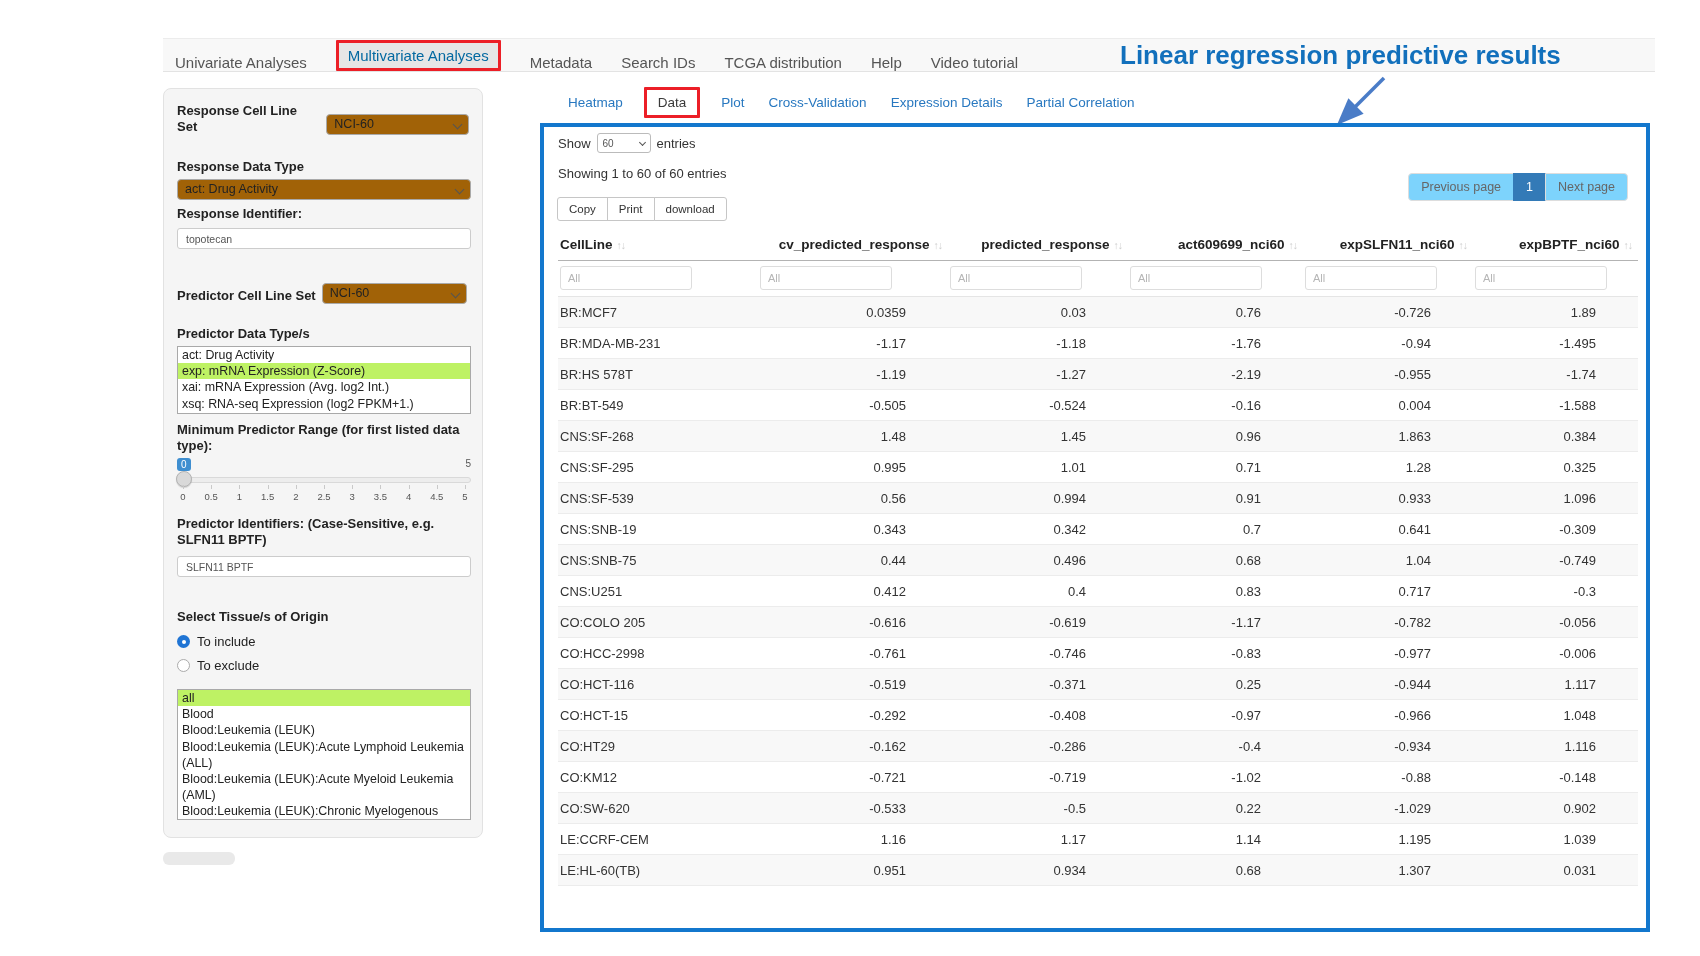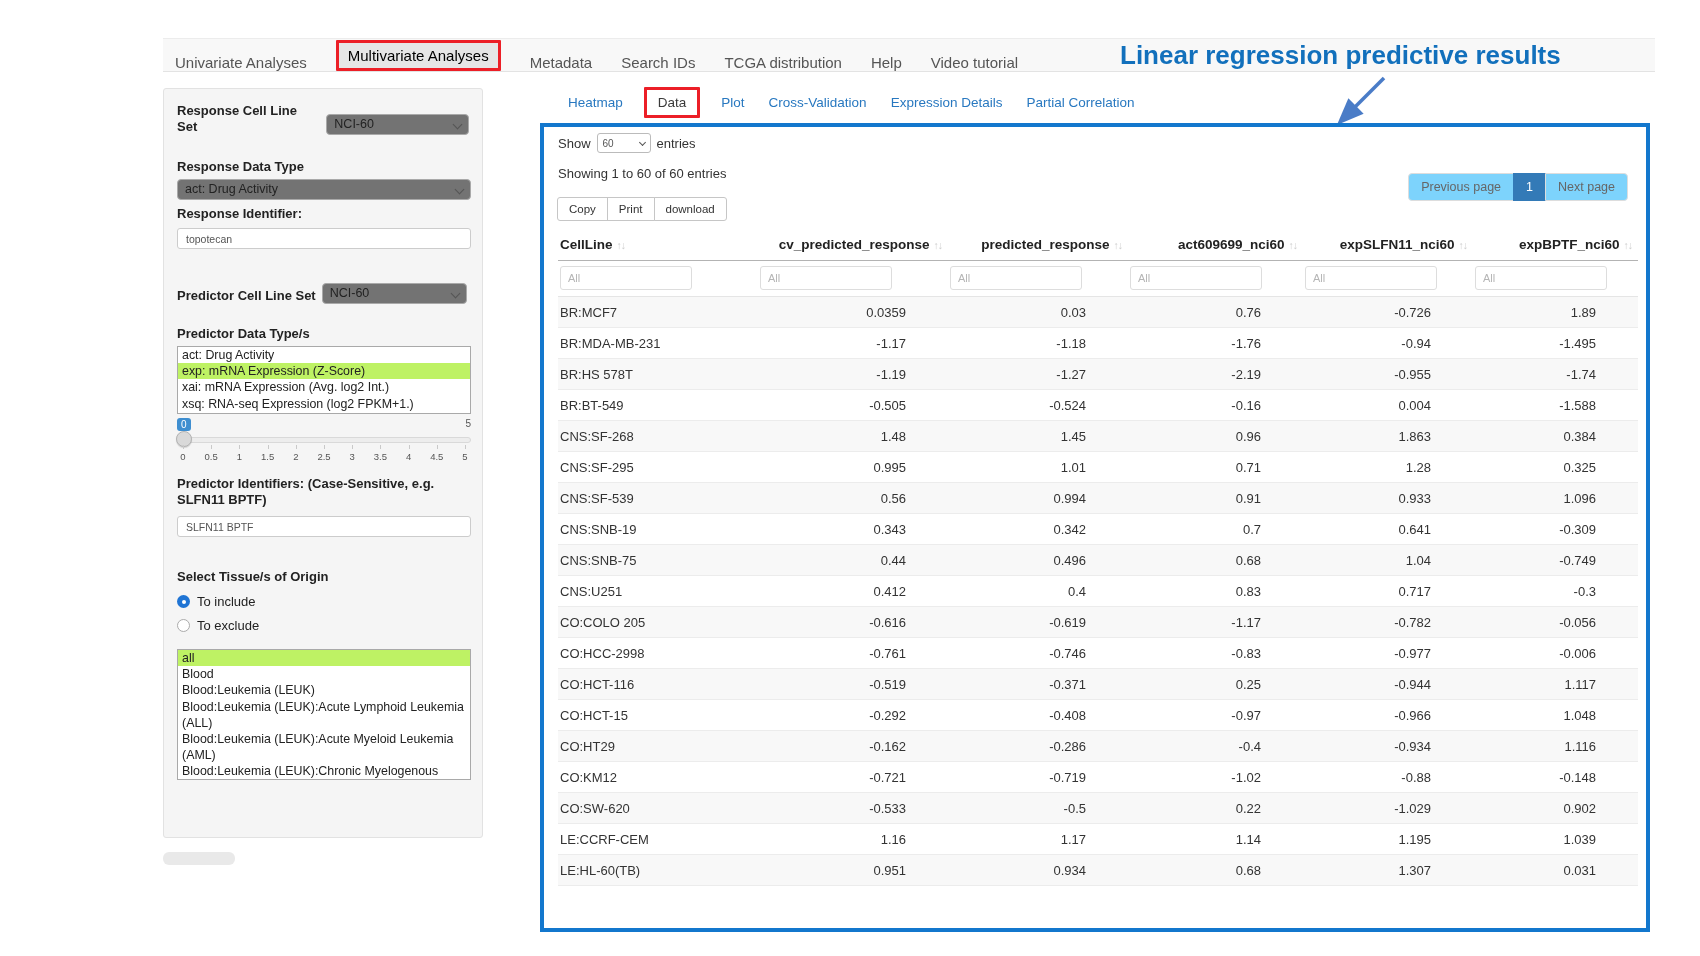--- a/index.html
+++ b/index.html
@@ -5,34 +5,34 @@
   * { box-sizing: border-box; margin: 0; padding: 0; }
   html,body { background:#fff; }
   body { font-family: "Liberation Sans", sans-serif; color:#333; }
   .page { position:relative; width:1700px; height:956px; background:#fff; overflow:hidden; }
 
   
   .topnav { position:absolute; left:163px; top:38px; width:1492px; height:34px;
     background:#f8f8f8; border-top:1px solid #ececec; border-bottom:1px solid #e3e3e3;
     display:flex; align-items:center; padding-left:12px; }
   .nav-item { font-size:15px; color:#555; margin-right:29px; white-space:nowrap; cursor:pointer; }
-  .nav-item.active { background:#e6e6e6; color:#000000; }
+  .nav-item.active { background:#e6e6e6; color:#0369a1; }
   .red-frame { border:3px solid #ec1f27; padding:4px 9px; border-radius:1px; }
 
   
   .annotation { position:absolute; left:1120px; top:40px; width:480px; font-size:26px;
     font-weight:bold; color:#1270bc; white-space:nowrap; }
   .arrow-svg { position:absolute; left:1330px; top:74px; }
 
   
   .sidebar { position:absolute; left:163px; top:88px; width:320px; height:750px;
-    background:#f5f5f5; border:1px solid #e2e2e2; border-radius:3px; padding:14px 13px; overflow:hidden; }
+    background:#f5f5f5; border:1px solid #e2e2e2; border-radius:8px; padding:14px 13px; overflow:hidden; }
   .lbl { font-size:13px; font-weight:bold; color:#222; line-height:16px; }
   .inline-row { display:flex; align-items:flex-end; }
-  .sel { background:#737373; border:1px solid #a9a9a9; border-radius:4px; height:21px;
+  .sel { background:#a16207; border:1px solid #a9a9a9; border-radius:4px; height:21px;
     font-size:12.5px; color:#222; padding:2px 20px 2px 7px; position:relative;
     white-space:nowrap; overflow:hidden; cursor:pointer; }
   .sel::after { content:''; position:absolute; right:7px; top:6px; width:6px; height:6px;
     border-right:1.6px solid #555; border-bottom:1.6px solid #555; transform:rotate(45deg); }
   .txt-input { background:#fff; border:1px solid #ccc; border-radius:3px; height:21px;
     width:294px; font-size:10.5px; color:#555; padding:2px 8px;
     font-family:"Liberation Sans",sans-serif; }
   .listbox { background:#fff; border:1px solid #a9a9a9; width:294px; overflow:hidden; }
   .listbox .opt { font-size:12.4px; color:#222; line-height:16.2px; padding:0 4px; cursor:pointer; }
   .listbox .opt.selected { background:#bef264; }
@@ -168,20 +168,21 @@
     </div>
 
     <div class="lbl mt22">Predictor Data Type/s</div>
     <div class="listbox mt4" style="height:68px;" id="predictor-listbox">
         <div class="opt">act: Drug Activity</div>
         <div class="opt selected">exp: mRNA Expression (Z-Score)</div>
         <div class="opt">xai: mRNA Expression (Avg. log2 Int.)</div>
         <div class="opt">xsq: RNA-seq Expression (log2 FPKM+1.)</div>
       </div>
 
+    <div class="lbl mt8">Minimum Predictor Range (for first listed data type):</div>
     <div class="slider">
       <span class="slider-badge">0</span>
       <span class="slider-max">5</span>
       <div class="slider-track"></div>
       <div class="slider-handle"></div>
       <div class="slider-grid" id="slider-grid">
           <span class="tick" style="left: 0%;"></span>
           <span class="tick-lbl" style="left: 0%;">0</span>
           <span class="tick" style="left: 10%;"></span>
           <span class="tick-lbl" style="left: 10%;">0.5</span>

